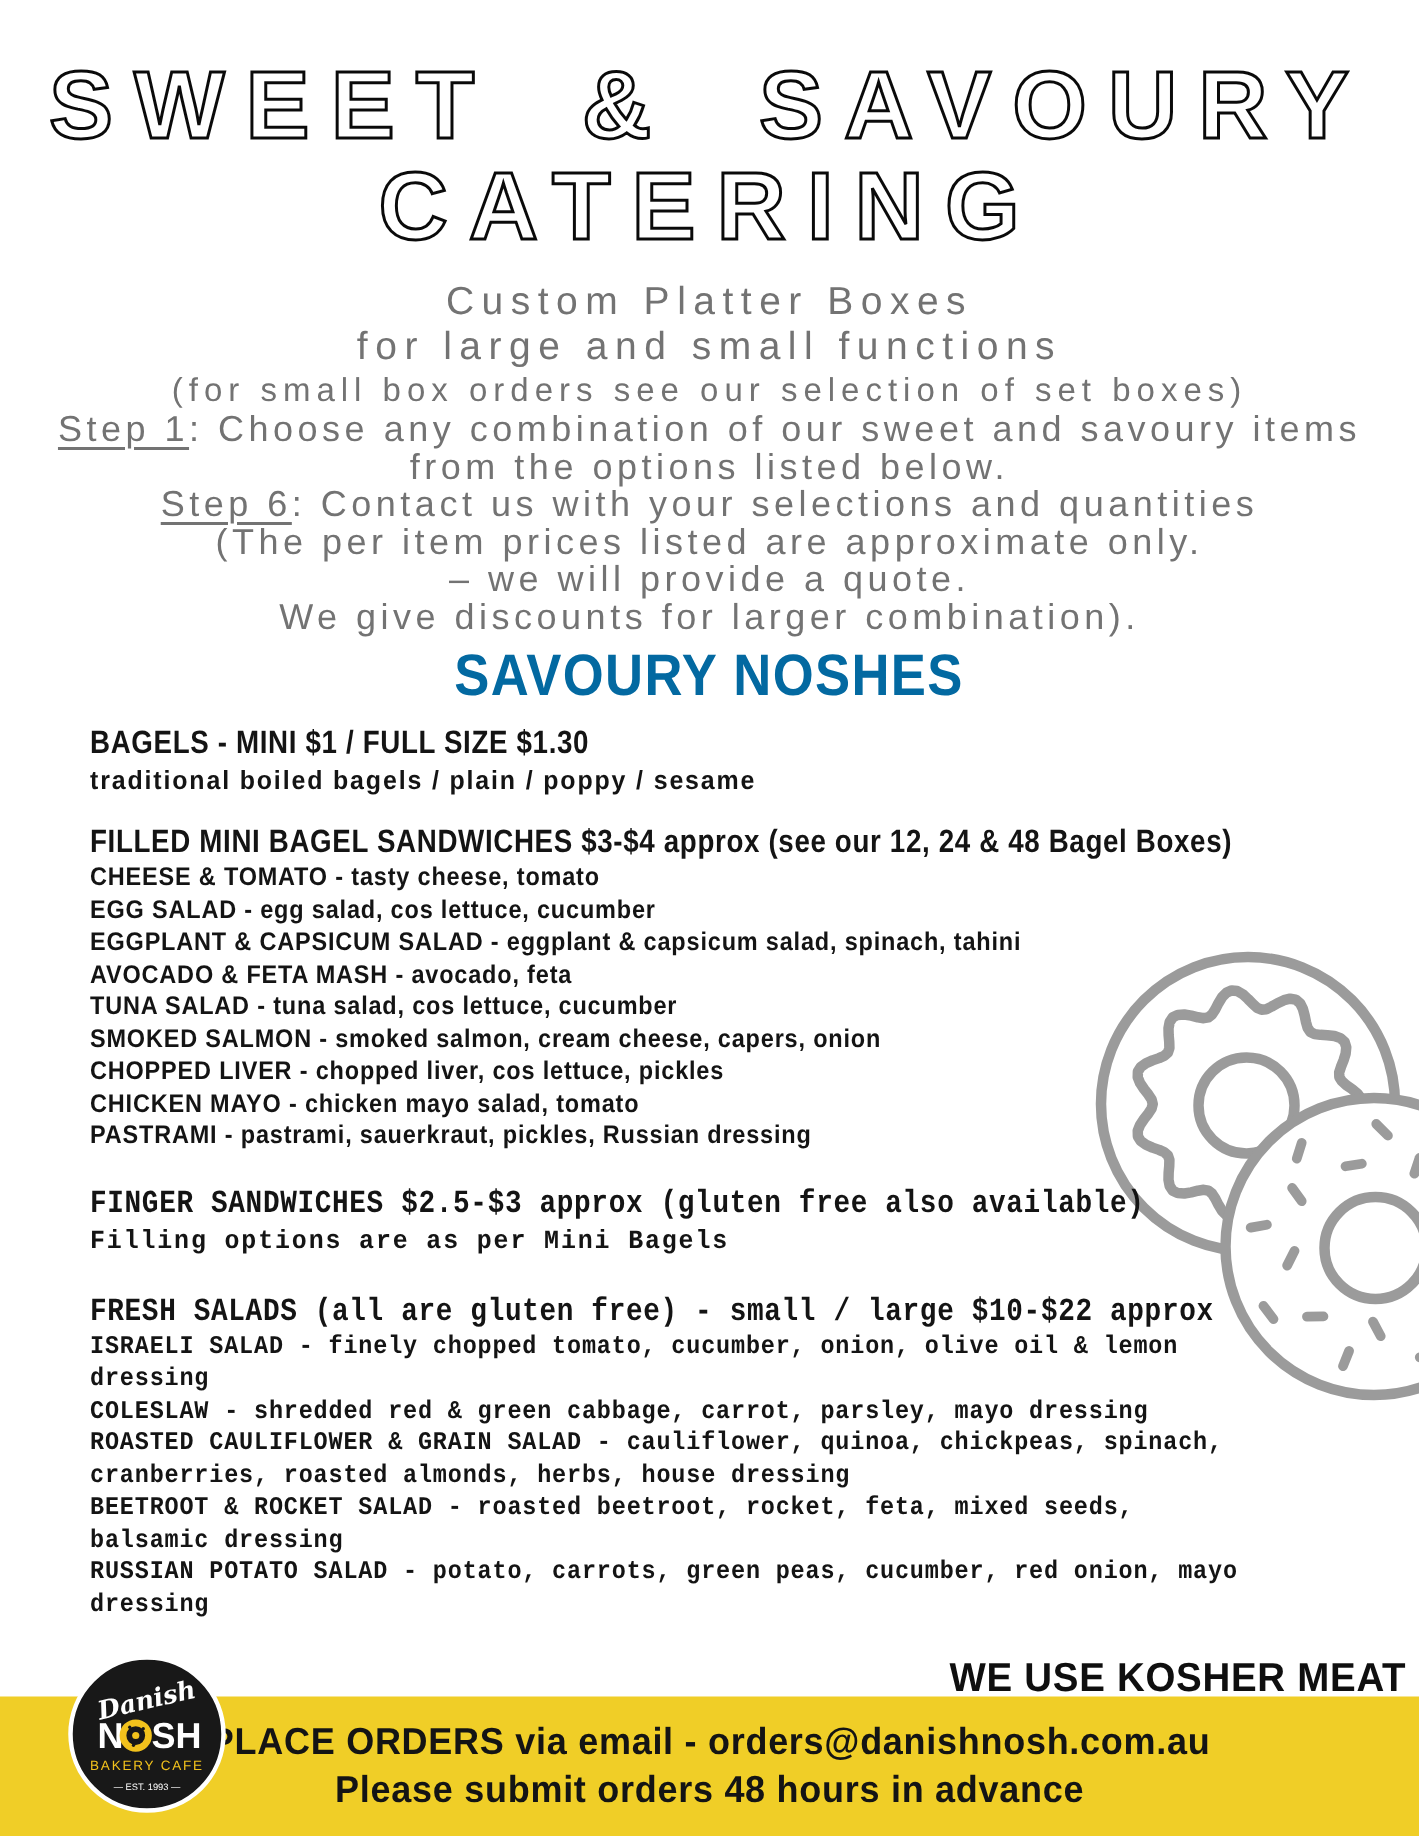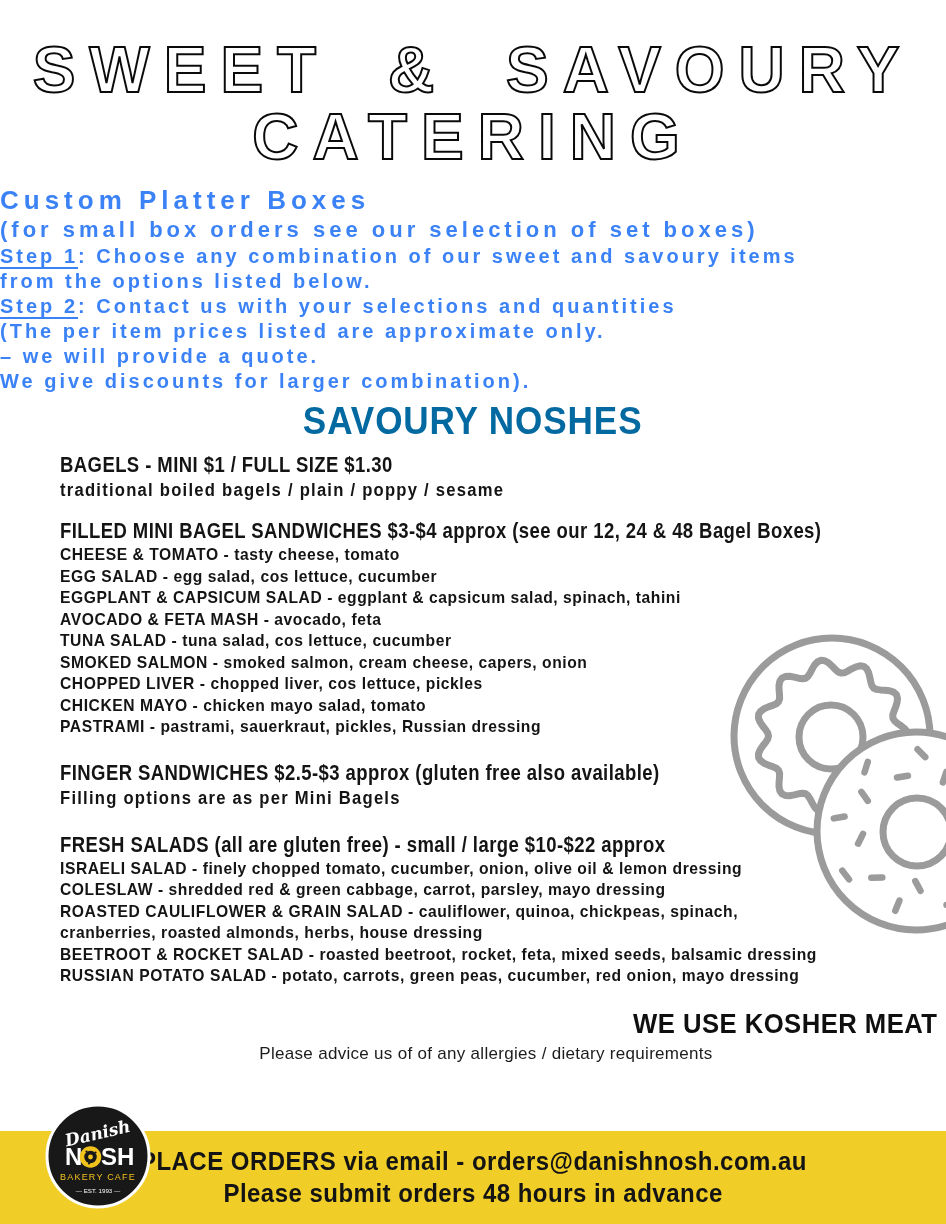--- a/index.html
+++ b/index.html
@@ -22,24 +22,24 @@
     letter-spacing:14px;
     word-spacing:26px;
     color:#fff;
     -webkit-text-stroke:2px #0a0a0a;
     text-stroke:2px #0a0a0a;
     white-space:nowrap;
   }
   .title-1{padding-top:44px;}
   .title-2{margin-top:15px;}
   
-  .intro{margin-top:22px;color:#3b82f6;font-weight:bold;}
+  .intro{margin-top:22px;text-align:center;color:#737373;}
   .intro-line-lg{font-size:26px;line-height:30px;letter-spacing:5px;}
   .intro-line-md{font-size:22px;line-height:29px;letter-spacing:4px;}
-  .intro-line-sm{font-size:20px;line-height:25px;letter-spacing:3px;}
+  .intro-line-sm{font-size:24px;line-height:25px;letter-spacing:3px;}
   .step-label{
     text-decoration:underline;
     text-underline-offset:4px;
     text-decoration-thickness:2px;
   }
   
   .noshes-heading{
     margin-top:4px;
     text-align:center;
     font-weight:700;
@@ -73,21 +73,21 @@
   }
   .menu-item{
     font-weight:700;
     font-size:17px;
     line-height:21.5px;
     letter-spacing:0.6px;
     transform:scaleX(.92);
     transform-origin:left center;
     max-width:905px;
   }
-  .gap-lg{margin-top:22px;}
+  .gap-lg{margin-top:22px;font-family:Liberation Mono, monospace;}
   
   .kosher{margin-top:22px;text-align:center;}
   .kosher-heading{
     font-weight:700;font-size:27px;line-height:30px;letter-spacing:0.5px;color:#0f0f0f;text-align:right;
   }
   .kosher-heading span{display:inline-block;transform:scaleX(.95);}
   .kosher-note{margin-top:4px;font-size:17px;line-height:22px;letter-spacing:0.3px;color:#1c1c1c;padding-left:26px;}
   
   .bagel-art{position:absolute;left:650px;top:590px;z-index:1;}
   
@@ -147,24 +147,25 @@
     </g>
   </svg>
 
   <div class="content">
 
     <div class="title title-1">SWEET &amp; SAVOURY</div>
     <div class="title title-2">CATERING</div>
 
     <div class="intro">
       <div class="intro-line-lg">Custom Platter Boxes</div>
+      <div class="intro-line-lg">for large and small functions</div>
       <div class="intro-line-md">(for small box orders see our selection of set boxes)</div>
       <div class="intro-line-sm"><span class="step-label">Step 1</span><span>: Choose any combination of our sweet and savoury items</span></div>
       <div class="intro-line-sm">from the options listed below.</div>
-      <div class="intro-line-sm"><span class="step-label">Step 2</span><span>: Contact us with your selections and quantities</span></div>
+      <div class="intro-line-sm"><span class="step-label">Step 6</span><span>: Contact us with your selections and quantities</span></div>
       <div class="intro-line-sm">(The per item prices listed are approximate only.</div>
       <div class="intro-line-sm">– we will provide a quote.</div>
       <div class="intro-line-sm">We give discounts for larger combination).</div>
     </div>
 
     <div class="noshes-heading"><span>SAVOURY NOSHES</span></div>
 
     <div class="menu-body">
 
       <div class="menu-section first">

